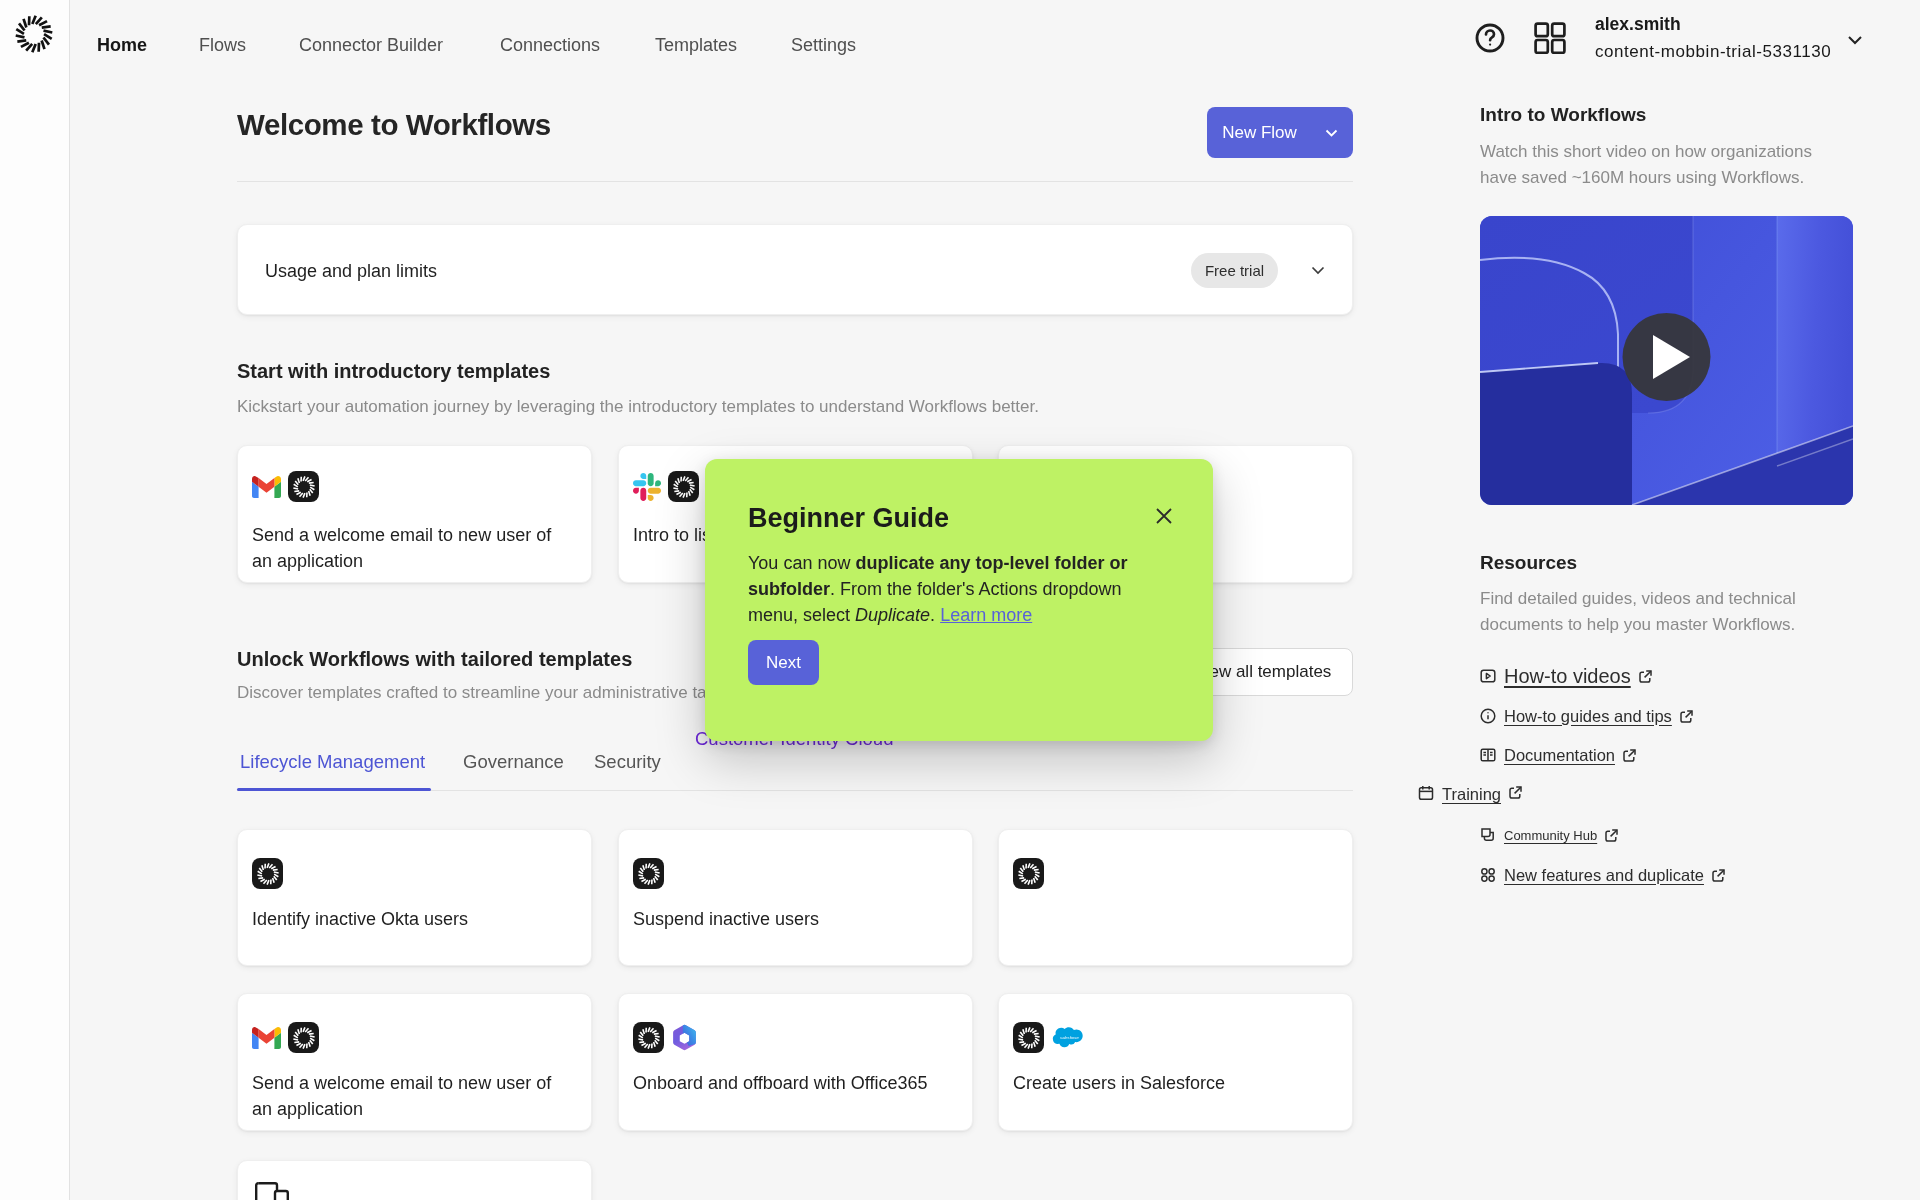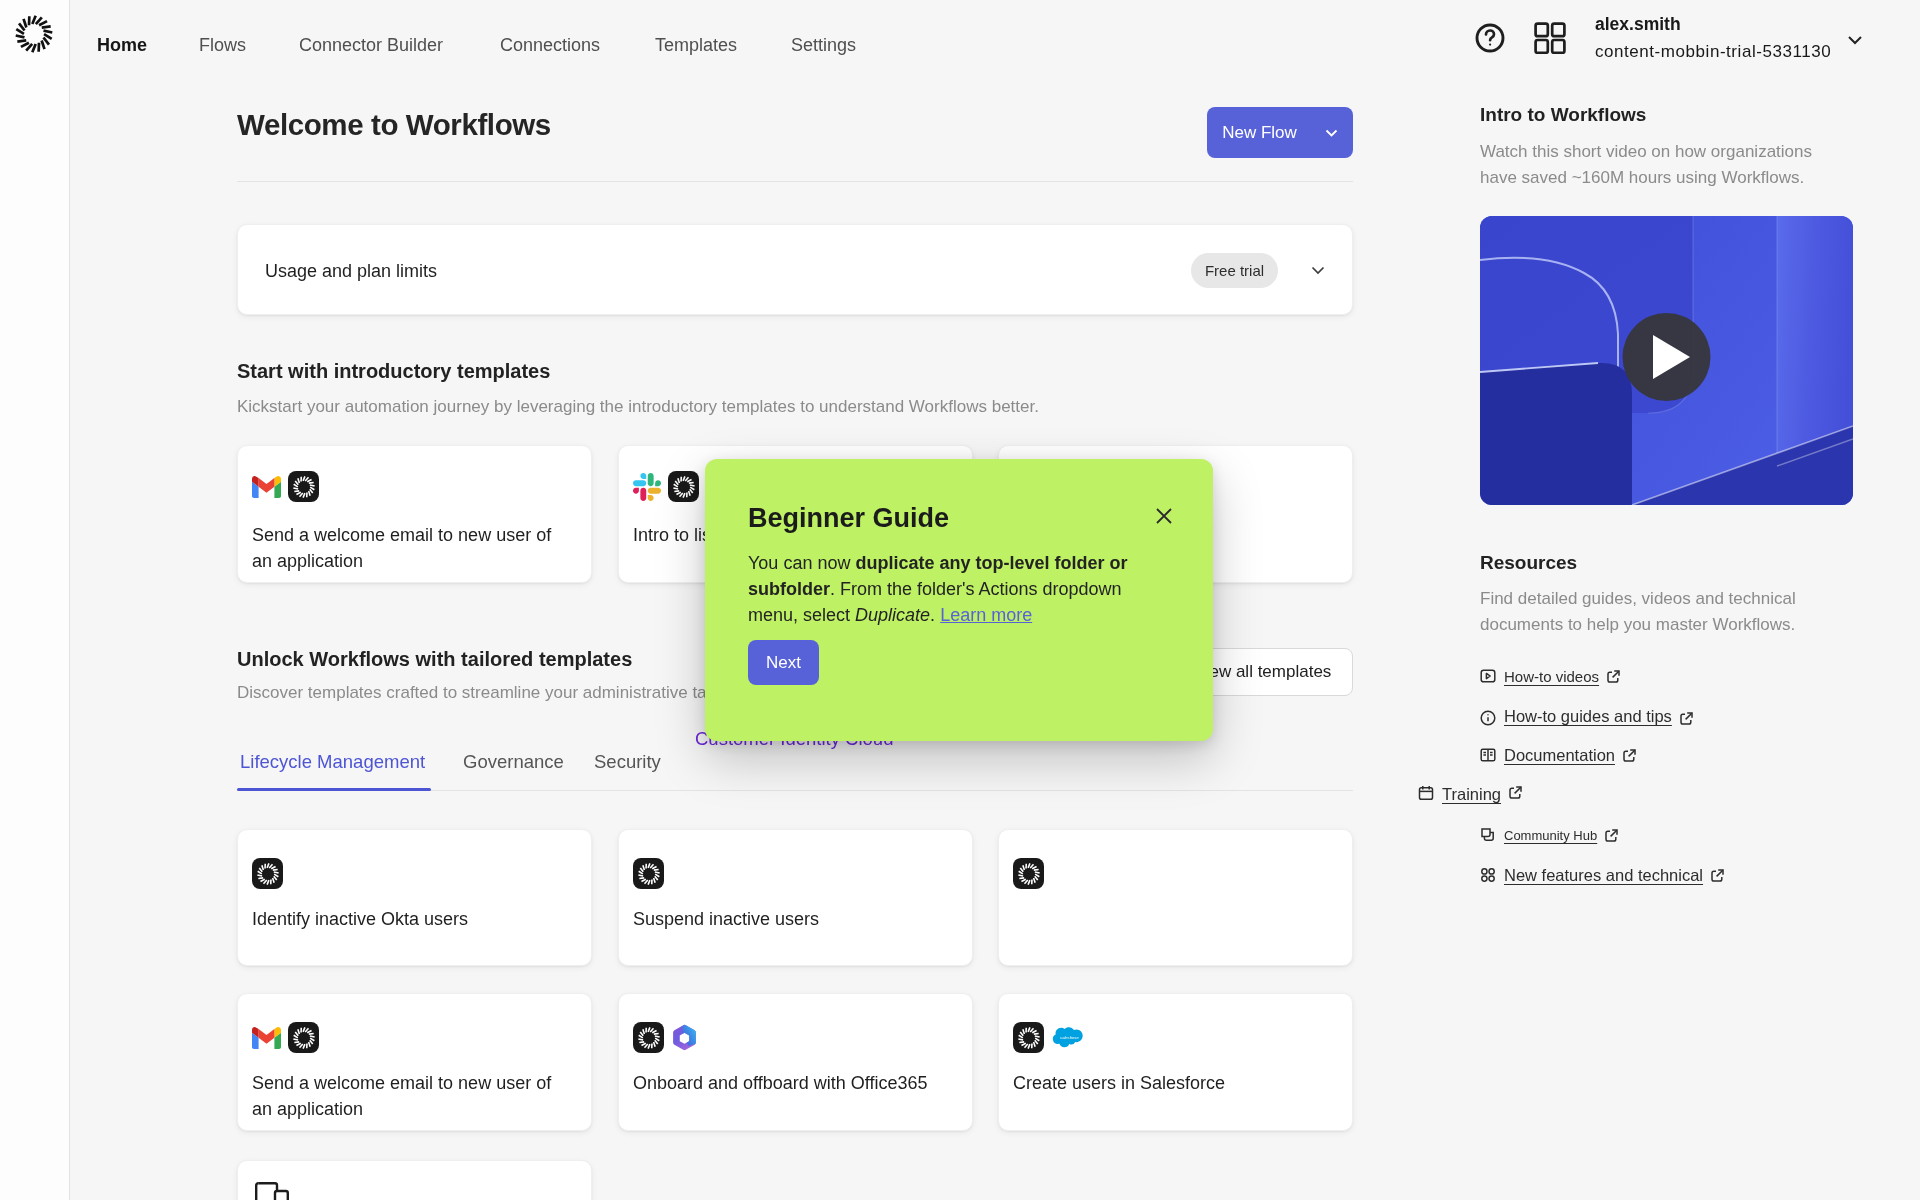--- a/index.html
+++ b/index.html
@@ -311,28 +311,28 @@
 
 <div style="position:absolute;left:1480px;top:552px;font-size:19px;font-weight:700;color:#222">Resources</div>
 <div style="position:absolute;left:1480px;top:586px;width:370px;font-size:17px;line-height:26px;color:#8b8b8b">Find detailed guides, videos and technical documents to help you master Workflows.</div>
 
 <div id="resources">
     <div style="position:absolute;left:1480px;top:666px;height:20px;display:flex;align-items:center">
       <svg width="16" height="16" viewBox="0 0 16 16" fill="none" stroke="#2d2d2d" stroke-width="1.5" style="margin-right:8px">
         <rect x="1.2" y="2.2" width="13.6" height="11.6" rx="2.4"></rect>
         <path d="M6.4 5.4l3.8 2.6-3.8 2.6z" stroke-linejoin="round"></path>
       </svg>
-      <a class="rlink" href="#" style="font-size:15px">How-to videos</a>
-      <svg width="15" height="15" viewBox="0 0 15 15" fill="none" stroke="#2d2d2d" stroke-width="1.5" style="display:inline-block;vertical-align:-2px;margin-left:7px">
-        <path d="M6 3.2H3.8C2.8 3.2 2 4 2 5v6.2C2 12.2 2.8 13 3.8 13H10c1 0 1.8-.8 1.8-1.8V9"></path>
-        <path d="M8.2 2H13v4.8"></path>
-        <line x1="6.6" y1="8.4" x2="12.8" y2="2.2"></line>
-      </svg>
-    </div>
-    <div style="position:absolute;left:1480px;top:706px;height:20px;display:flex;align-items:flex-end">
+      <a class="rlink" href="#" style="font-size:20px">How-to videos</a>
+      <svg width="15" height="15" viewBox="0 0 15 15" fill="none" stroke="#2d2d2d" stroke-width="1.5" style="display:inline-block;vertical-align:-2px;margin-left:7px">
+        <path d="M6 3.2H3.8C2.8 3.2 2 4 2 5v6.2C2 12.2 2.8 13 3.8 13H10c1 0 1.8-.8 1.8-1.8V9"></path>
+        <path d="M8.2 2H13v4.8"></path>
+        <line x1="6.6" y1="8.4" x2="12.8" y2="2.2"></line>
+      </svg>
+    </div>
+    <div style="position:absolute;left:1480px;top:706px;height:20px;display:flex;align-items:center">
       <svg width="16" height="16" viewBox="0 0 16 16" fill="none" stroke="#2d2d2d" stroke-width="1.5" style="margin-right:8px">
         <circle cx="8" cy="8" r="6.8"></circle>
         <line x1="8" y1="7.2" x2="8" y2="11.2"></line>
         <circle cx="8" cy="4.8" r="0.7" fill="#2d2d2d" stroke="none"></circle>
       </svg>
       <a class="rlink" href="#" style="font-size:16.5px">How-to guides and tips</a>
       <svg width="15" height="15" viewBox="0 0 15 15" fill="none" stroke="#2d2d2d" stroke-width="1.5" style="display:inline-block;vertical-align:-2px;margin-left:7px">
         <path d="M6 3.2H3.8C2.8 3.2 2 4 2 5v6.2C2 12.2 2.8 13 3.8 13H10c1 0 1.8-.8 1.8-1.8V9"></path>
         <path d="M8.2 2H13v4.8"></path>
         <line x1="6.6" y1="8.4" x2="12.8" y2="2.2"></line>
@@ -380,21 +380,21 @@
         <line x1="6.6" y1="8.4" x2="12.8" y2="2.2"></line>
       </svg>
     </div>
     <div style="position:absolute;left:1480px;top:865px;height:20px;display:flex;align-items:center">
       <svg width="16" height="16" viewBox="0 0 16 16" fill="none" stroke="#2d2d2d" stroke-width="1.5" style="margin-right:8px">
         <circle cx="4.4" cy="4.4" r="2.6"></circle>
         <circle cx="11.6" cy="4.4" r="2.6"></circle>
         <circle cx="4.4" cy="11.6" r="2.6"></circle>
         <circle cx="11.6" cy="11.6" r="2.6"></circle>
       </svg>
-      <a class="rlink" href="#" style="font-size:16.5px">New features and technical</a>
+      <a class="rlink" href="#" style="font-size:16.5px">New features and duplicate</a>
       <svg width="15" height="15" viewBox="0 0 15 15" fill="none" stroke="#2d2d2d" stroke-width="1.5" style="display:inline-block;vertical-align:-2px;margin-left:7px">
         <path d="M6 3.2H3.8C2.8 3.2 2 4 2 5v6.2C2 12.2 2.8 13 3.8 13H10c1 0 1.8-.8 1.8-1.8V9"></path>
         <path d="M8.2 2H13v4.8"></path>
         <line x1="6.6" y1="8.4" x2="12.8" y2="2.2"></line>
       </svg>
     </div>
   </div>
 
 <div style="position:absolute;left:705px;top:459px;width:508px;height:282px;background:#bef264;border-radius:12px;box-shadow:0 18px 50px rgba(0,0,0,.22),0 4px 14px rgba(0,0,0,.12);z-index:50">
   <div style="position:absolute;left:43px;top:44px;font-size:27px;font-weight:700;color:#1b1b1b">Beginner Guide</div>

